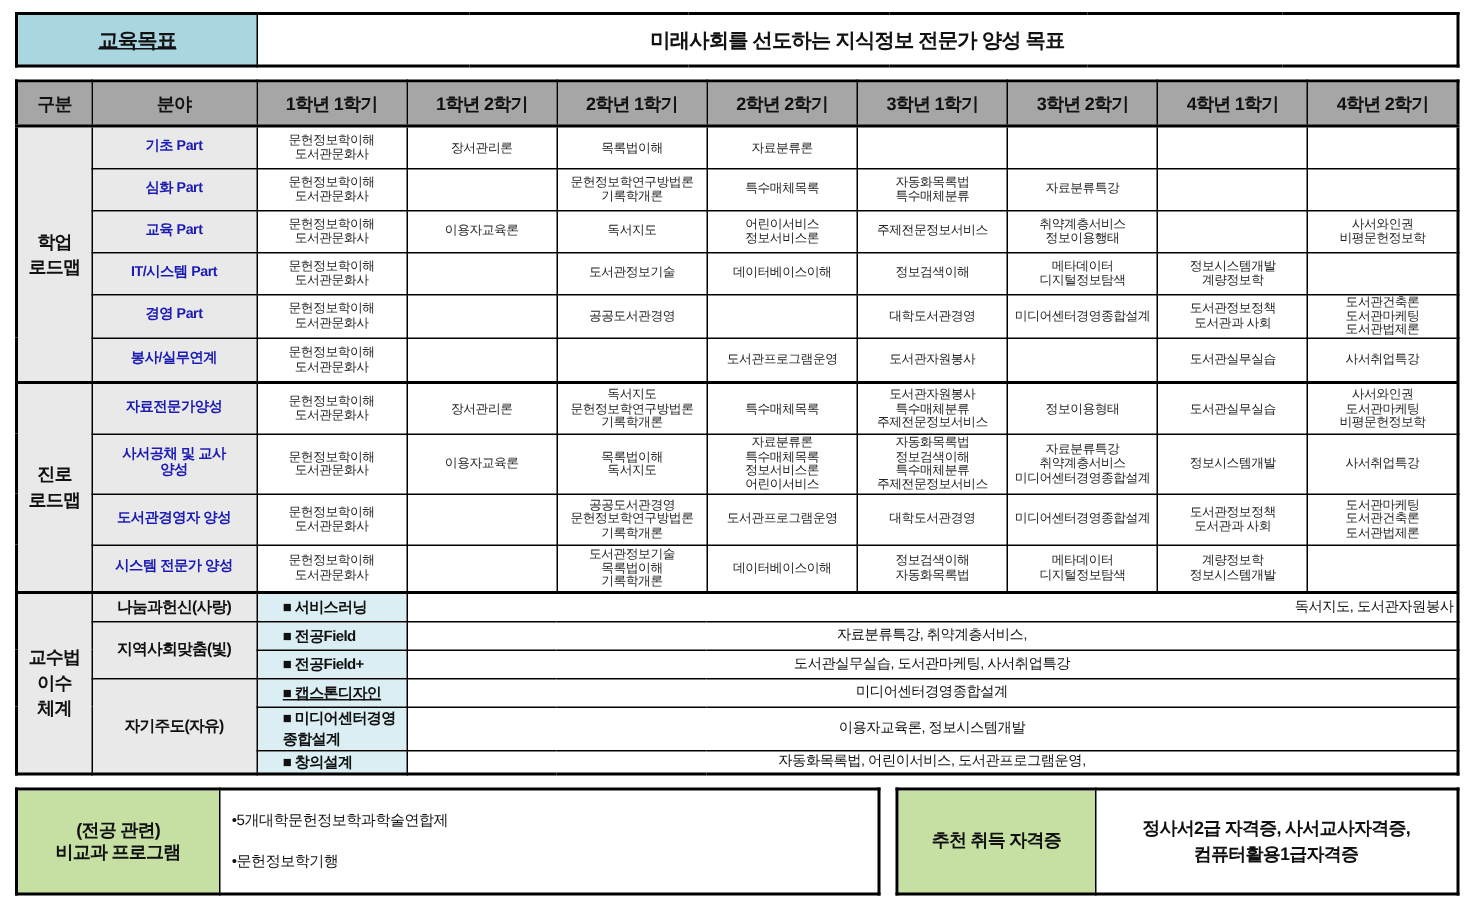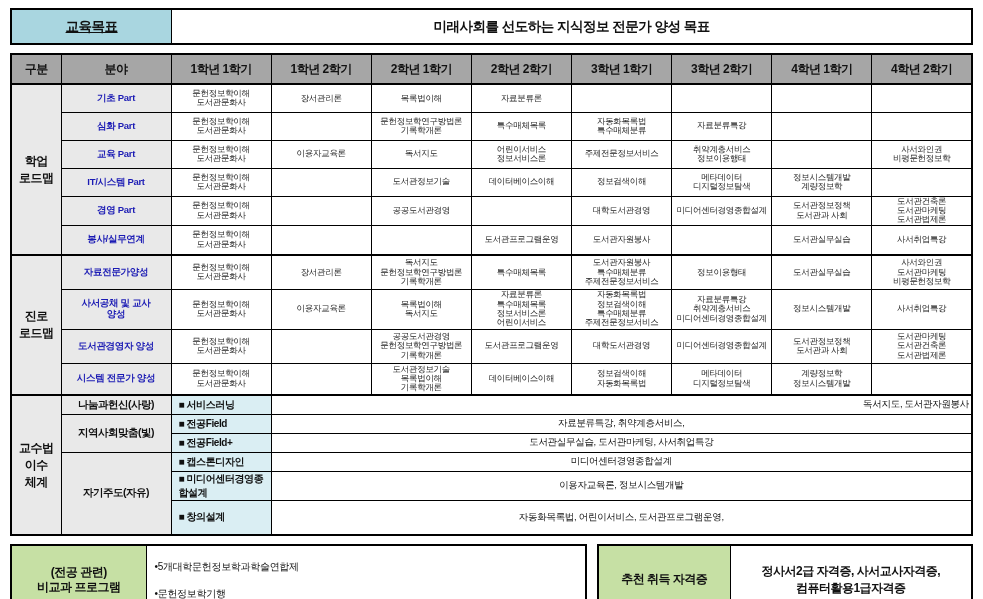--- a/index.html
+++ b/index.html
@@ -18,21 +18,21 @@
   .c-cyan2{background:#d8edf2;}
 
   
   .gtable{width:963px;border:2px solid #000;}
   .gtable th{background:#a6a6a6;font-size:12px;font-weight:bold;letter-spacing:-0.5px;border-bottom:2px solid #000;}
   .sec{background:#e9e9e9;font-weight:bold;font-size:12px;white-space:pre-line;letter-spacing:-0.5px;}
   .field{background:#e9e9e9;color:#1b1bb4;font-weight:bold;font-size:9.5px;white-space:pre-line;line-height:1.15;letter-spacing:-0.3px;}
   .course{font-size:8.5px;line-height:1.1;white-space:pre-line;color:#222;letter-spacing:-0.3px;}
   .tsep td{border-top:2px solid #000;}
   .cat{background:#e9e9e9;font-weight:bold;font-size:10.5px;letter-spacing:-0.5px;}
-  .method{background:#daeef3;font-weight:bold;font-size:10px;text-align:left;padding-left:7px;letter-spacing:-0.4px;}
+  .method{background:#daeef3;font-weight:bold;font-size:10px;text-align:left;padding-left:17px;letter-spacing:-0.4px;}
   .tvalue{font-size:9.5px;letter-spacing:-0.3px;}
 
   
   .bottom{display:flex;margin-top:8px;}
   .btable{border:2px solid #000;}
   .btable td{height:40px;}
   .greenlbl{background:#c6e0a4;font-weight:bold;font-size:12px;white-space:pre-line;line-height:1.25;letter-spacing:-0.5px;}
   .bullets{text-align:left;padding-left:8px;font-size:10px;line-height:1.35;letter-spacing:-0.3px;}
   .certval{font-weight:bold;font-size:12px;white-space:pre-line;line-height:1.4;letter-spacing:-0.5px;}
 </style>
@@ -257,28 +257,28 @@
           <td class="cat" rowspan="2" style="white-space: pre-line;">지역사회맞춤(빛)</td>
           <td class="method" style="white-space: pre-line;">■ 전공Field</td>
           <td class="tvalue" colspan="7" style="white-space: pre-line; margin-left: 40px;">자료분류특강, 취약계층서비스,</td>
         </tr>
         <tr style="height: 19px;">
           <td class="method" style="white-space: pre-line;">■ 전공Field+</td>
           <td class="tvalue" colspan="7" style="white-space: pre-line;">도서관실무실습, 도서관마케팅, 사서취업특강</td>
         </tr>
         <tr style="height: 19px;">
           <td class="cat" rowspan="3" style="white-space: pre-line;">자기주도(자유)</td>
-          <td class="method" style="white-space: pre-line;">■ 캡스톤디자인</td>
+          <td class="method" style="white-space: pre-line; text-decoration: underline;">■ 캡스톤디자인</td>
           <td class="tvalue" colspan="7" style="white-space: pre-line;">미디어센터경영종합설계</td>
         </tr>
         <tr style="height: 19px;">
           <td class="method" style="white-space: pre-line;">■ 미디어센터경영종합설계</td>
           <td class="tvalue" colspan="7" style="white-space: pre-line;">이용자교육론, 정보시스템개발</td>
         </tr>
-        <tr style="height: 35px;">
+        <tr style="height: 16px;">
           <td class="method" style="white-space: pre-line;">■ 창의설계</td>
           <td class="tvalue" colspan="7" style="white-space: pre-line;">자동화목록법, 어린이서비스, 도서관프로그램운영,</td>
         </tr>
       </tbody>
   </table>
 
   <div class="bottom">
     <table class="btable" style="width:577px;">
       <colgroup>
           <col style="width:135px">

